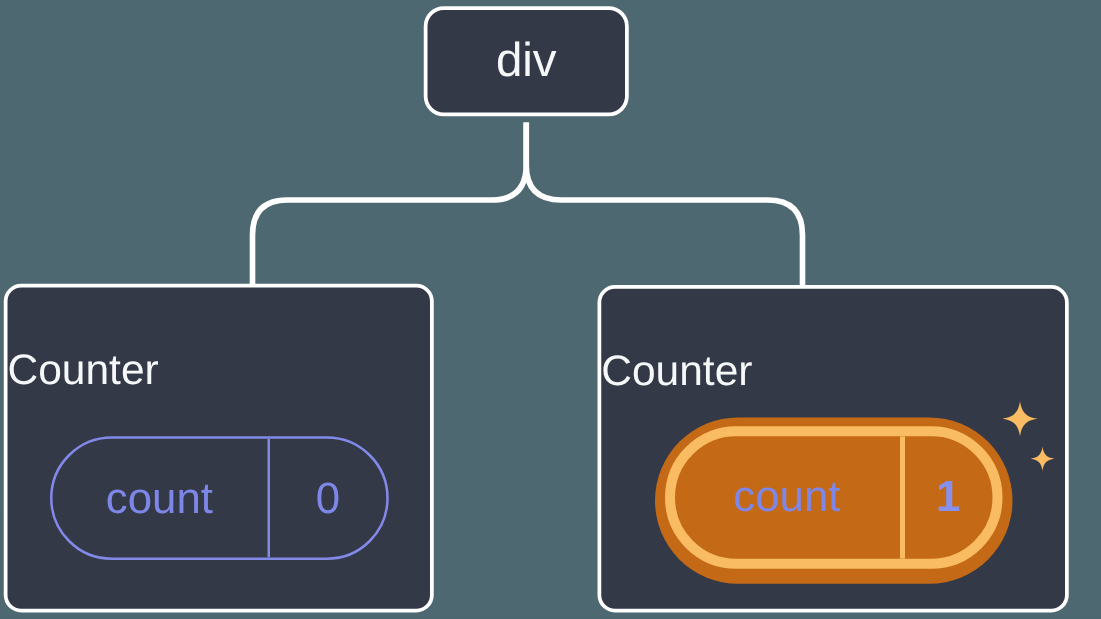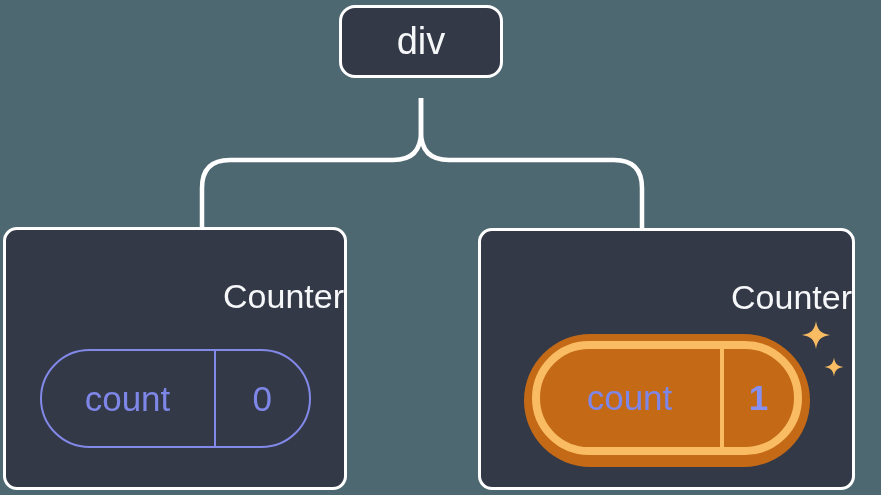--- a/index.html
+++ b/index.html
@@ -20,37 +20,37 @@
     width: 881px; height: 495px;
   }
   .node, .card {
     position: absolute;
     box-sizing: border-box;
     background: #333947;
     border: 3.5px solid #ffffff;
   }
   .root-node {
     left: 339px; top: 5px;
-    width: 164px; height: 73px;
+    width: 164px; height: 88px;
     border-radius: 16px;
     display: flex; align-items: center; justify-content: center;
     color: #f6f7f9;
     font-size: 38px;
     font-weight: 500;
   }
   .card {
     top: 227px;
     width: 344px; height: 263px;
     border-radius: 14px;
   }
   .card.left  { left: 3px; }
   .card.right { left: 478px; top: 228px; width: 377px; height: 262px; }
   .card-title {
     margin-top: 46px;
-    text-align: right;
+    text-align: left;
     color: #f6f7f9;
     font-size: 34px;
     font-weight: 500;
     line-height: 40px;
   }
   
   .pill {
     box-sizing: border-box;
     margin: 33px auto 0;
     width: 271px; height: 99px;

